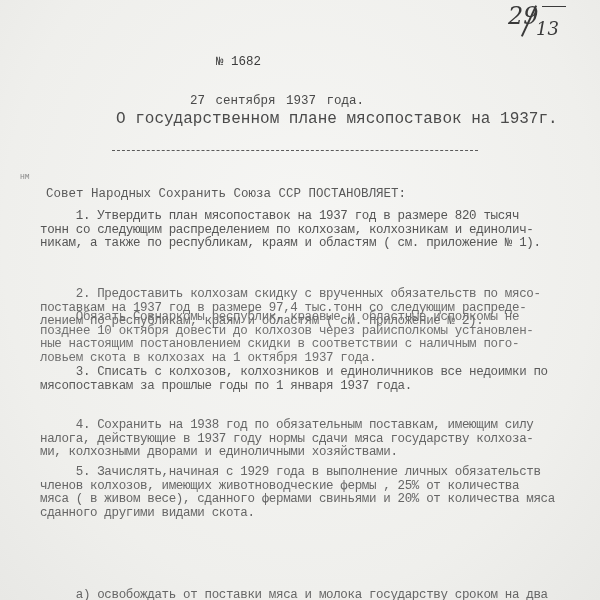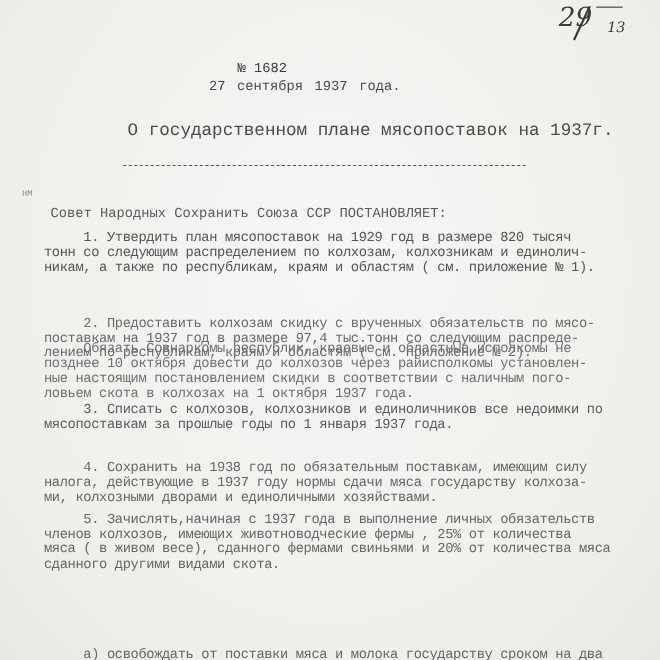--- a/index.html
+++ b/index.html
@@ -13,25 +13,25 @@
   .page {
     position: absolute; left: 0; top: 0; width: 600px; height: 600px;
     background: radial-gradient(ellipse at 50% 40%, #f6f6f4 0%, #efefec 70%, #e8e8e5 100%);
   }
   .corner-mark {
     position: absolute; left: 508px; top: 0px;
     font-family: "DejaVu Serif", serif; font-style: italic;
     font-size: 24px; color: #3a3a3a;
   }
   .corner-mark .num { position: absolute; left: 0; top: 2px; }
-  .corner-mark .frac { position: absolute; left: 44px; top: 18px; font-size: 13px; font-style: italic; }
+  .corner-mark .frac { position: absolute; left: 28px; top: 18px; font-size: 18px; font-style: italic; }
   .corner-mark .slash { position: absolute; left: 20px; top: 4px; width: 2px; height: 34px; background: #3a3a3a; transform: rotate(25deg); }
   .corner-mark .bar { position: absolute; left: 34px; top: 6px; width: 24px; height: 1px; background: #3a3a3a; }
   .doc-number { position: absolute; top: 55px; left: 216px; font-size: 12.5px; color: #3c3c3c; }
-  .doc-date { position: absolute; top: 72px; left: 190px; font-size: 12.5px; color: #4a4a4a; word-spacing: 3px; }
+  .doc-date { position: absolute; top: 94px; left: 190px; font-size: 12.5px; color: #4a4a4a; word-spacing: 3px; }
   .doc-subject { position: absolute; top: 112px; left: 116px; font-size: 16px; line-height: 14px; color: #4a4a4a; }
   .doc-subject .l2 { padding-left: 14px; }
   .rule { position: absolute; top: 150px; left: 112px; width: 366px; border-top: 1px dashed #5a5a5a; }
   .margin-note { position: absolute; top: 172px; left: 20px; font-size: 8px; color: #8a8a8a; text-align: right; }
   .preamble { position: absolute; top: 187px; left: 46px; font-size: 12.5px; color: #5a5a5a; }
   .para {
     position: absolute; left: 40px; width: 540px;
     font-size: 12.5px; line-height: 13.5px; color: #555;
     white-space: pre; letter-spacing: -0.35px;
   }
@@ -62,36 +62,36 @@
   <div class="doc-subject">
     <div>О государственном плане мясопоставок на 1937г.</div>
   </div>
 
   <div class="rule"></div>
 
   <div class="margin-note">НМ</div>
 
   <div class="preamble">Совет Народных Сохранить Союза ССР ПОСТАНОВЛЯЕТ:</div>
 
-  <div class="para p1">     1. Утвердить план мясопоставок на 1929 год в размере 820 тысяч
+  <div class="para p1">     1. Утвердить план мясопоставок на 1937 год в размере 820 тысяч
 тонн со следующим распределением по колхозам, колхозникам и единолич-
 никам, а также по республикам, краям и областям ( см. приложение № 1).</div>
   <div class="para p2">     2. Предоставить колхозам скидку с врученных обязательств по мясо-
 поставкам на 1937 год в размере 97,4 тыс.тонн со следующим распреде-
 лением по республикам, краям и областям ( см. приложение № 2).</div>
   <div class="para p3">     Обязать Совнаркомы республик, краевые и областные исполкомы не
 позднее 10 октября довести до колхозов через райисполкомы установлен-
 ные настоящим постановлением скидки в соответствии с наличным пого-
 ловьем скота в колхозах на 1 октября 1937 года.</div>
   <div class="para p4">     3. Списать с колхозов, колхозников и единоличников все недоимки по
 мясопоставкам за прошлые годы по 1 января 1937 года.</div>
   <div class="para p5">     4. Сохранить на 1938 год по обязательным поставкам, имеющим силу
 налога, действующие в 1937 году нормы сдачи мяса государству колхоза-
 ми, колхозными дворами и единоличными хозяйствами.</div>
-  <div class="para p6">     5. Зачислять,начиная с 1937 года в выполнение личных обязательств
+  <div class="para p6">     5. Зачислять,начиная с 1929 года в выполнение личных обязательств
 членов колхозов, имеющих животноводческие фермы , 25% от количества
 мяса ( в живом весе), сданного фермами свиньями и 20% от количества мяса
 сданного другими видами скота.</div>
   <div class="para p8">     а) освобождать от поставки мяса и молока государству сроком на два
 года колхозников, вырастивших в своих хозяйствах корову или нетеля и
 продавших их колхозным товарным фермам по государственной цене, а также</div>
 
 </div>
 
 </body></html>

